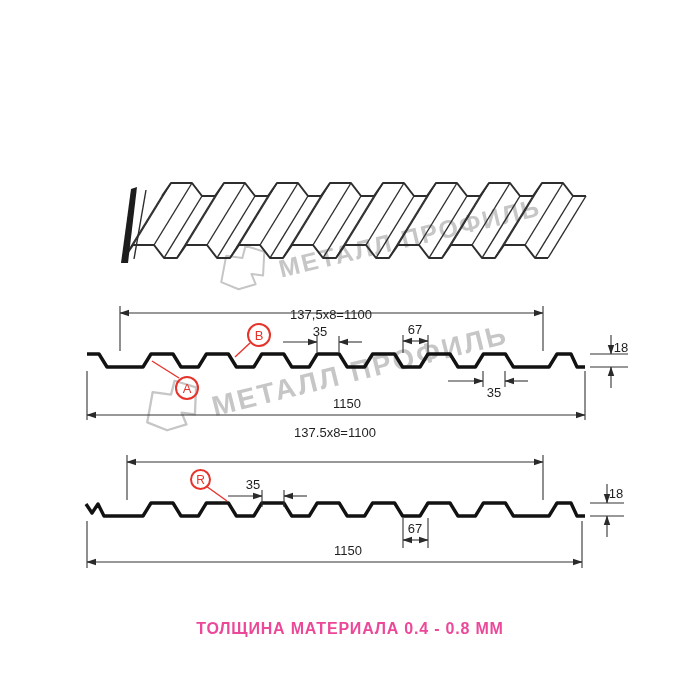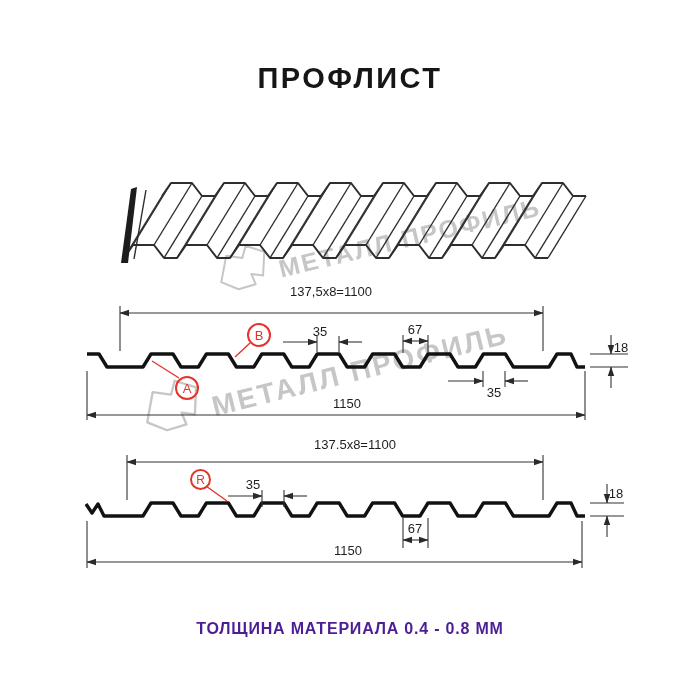--- a/index.html
+++ b/index.html
@@ -4,21 +4,21 @@
 <style>
   html,body{margin:0;padding:0;}
   body{background:#ffffff;font-family:"Liberation Sans", sans-serif;}
   #stage{position:relative;width:700px;height:700px;background:#ffffff;overflow:hidden;}
 
   .title{position:absolute;left:0;right:0;top:62px;text-align:center;
          font-size:29px;font-weight:bold;letter-spacing:2.5px;color:#161616;}
   .subtitle{position:absolute;left:0;right:0;top:99px;text-align:center;
          font-size:14px;font-weight:600;letter-spacing:1.5px;color:#222;}
   .footer-note{position:absolute;left:0;right:0;top:620px;text-align:center;
-         font-size:16px;font-weight:600;letter-spacing:.8px;color:#4c1d95;}
+         font-size:16px;font-weight:600;letter-spacing:.8px;color:#ec4899;}
 
   svg#draw{position:absolute;left:0;top:0;}
 
   .dimtxt{position:absolute;transform:translate(-50%,-50%);font-size:13px;color:#1f1f1f;
           white-space:nowrap;background:transparent;}
 
   .mark{position:absolute;width:20px;height:20px;border:2px solid #e6342c;border-radius:50%;
         display:flex;align-items:center;justify-content:center;
         font-size:13px;color:#e6342c;font-weight:400;background:#fff0;}
   .mark.small{width:17px;height:17px;font-size:12px;}
@@ -151,31 +151,30 @@
       <line x1="607" y1="537" x2="607" y2="516" marker-end="url(#ah)"></line>
     </g>
 
     <g stroke="#e6342c" stroke-width="1.4">
       <line x1="179" y1="378" x2="152" y2="361"></line>
       <line x1="250" y1="343" x2="235" y2="357"></line>
       <line x1="206" y1="486" x2="227" y2="501"></line>
     </g>
   </svg>
 
-  <div class="title">ПРОФЛИСТ</div>
   <div class="footer-note">ТОЛЩИНА МАТЕРИАЛА 0.4 - 0.8 ММ</div>
 
-  <span class="dimtxt" style="left:331px;top:291px;text-align:center;">137,5x8=1100</span>
+  <span class="dimtxt" style="left:331px;top:314px;text-align:center;">137,5x8=1100</span>
   <span class="dimtxt" style="left:347px;top:403px;">1150</span>
   <span class="dimtxt" style="left:320px;top:331px;">35</span>
   <span class="dimtxt" style="left:415px;top:329px;">67</span>
   <span class="dimtxt" style="left:494px;top:392px;">35</span>
   <span class="dimtxt" style="left:621px;top:347px;">18</span>
 
-  <span class="dimtxt" style="left:335px;top:444px;margin-left:20px;">137.5x8=1100</span>
+  <span class="dimtxt" style="left:335px;top:432px;">137.5x8=1100</span>
   <span class="dimtxt" style="left:348px;top:550px;">1150</span>
   <span class="dimtxt" style="left:253px;top:484px;">35</span>
   <span class="dimtxt" style="left:415px;top:528px;">67</span>
   <span class="dimtxt" style="left:616px;top:493px;">18</span>
 
   <div class="mark" style="left:175px;top:376px;">A</div>
   <div class="mark" style="left:247px;top:323px;">B</div>
   <div class="mark small" style="left:190px;top:469px;">R</div>
 
 </div>

